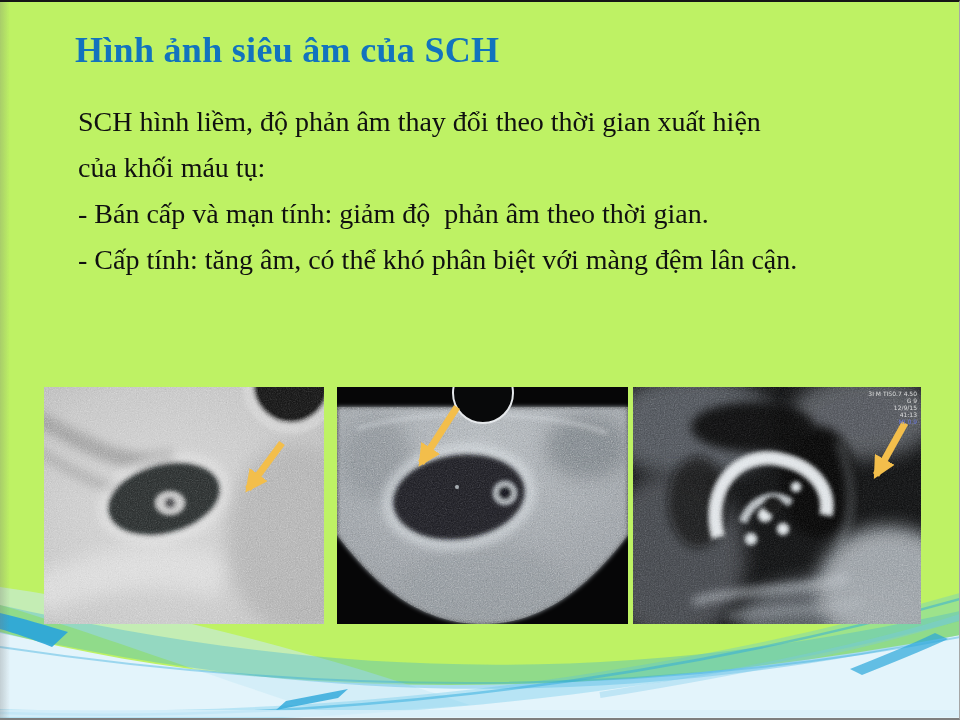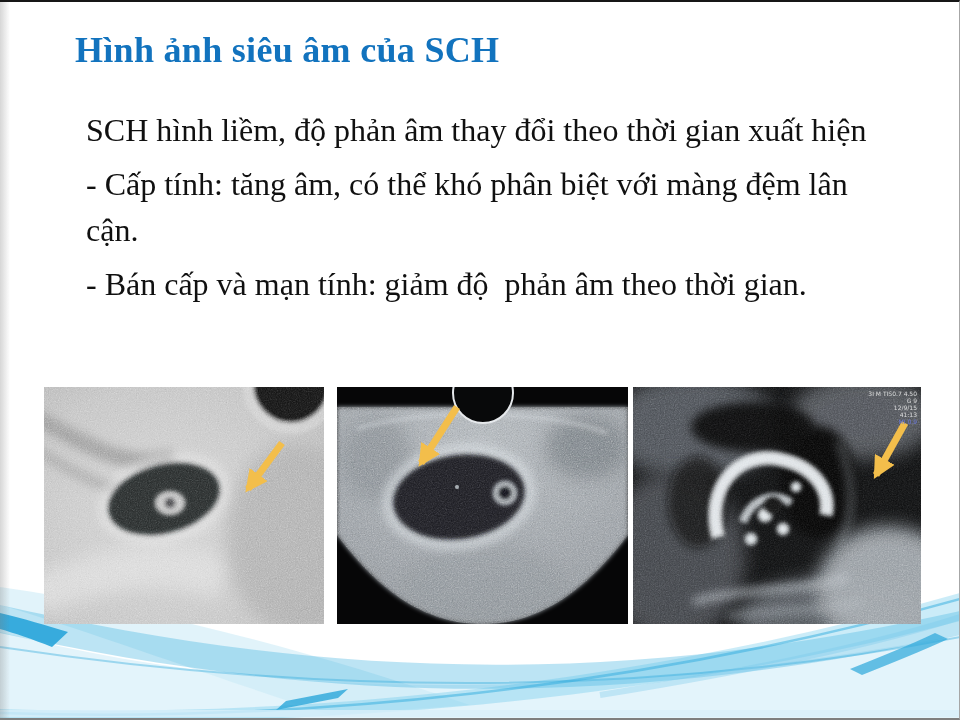--- a/index.html
+++ b/index.html
@@ -1,27 +1,27 @@
 <!DOCTYPE html>
 <html><head>
 <meta charset="utf-8">
 <style>
   html,body{margin:0;padding:0;background:#4a4a4a;}
   .slide{
-    position:relative;width:960px;height:720px;background:#ffffff;overflow:hidden;
+    position:relative;width:960px;height:720px;background:#bef264;overflow:hidden;
     box-sizing:border-box;
     border-top:2px solid #161616;border-right:1px solid #a6a6a6;border-bottom:2px solid #7e7e7e;
     font-family:"Liberation Serif","DejaVu Serif",serif;
   }
   .left-shade{position:absolute;left:0;top:0;bottom:0;width:10px;z-index:6;pointer-events:none;
     background:linear-gradient(to right,rgba(120,120,120,.30),rgba(120,120,120,0));}
   .title{position:absolute;left:75px;top:24px;margin:0;
     font-weight:bold;font-size:36px;line-height:48px;color:#1273be;letter-spacing:.3px;}
   .body-text{position:absolute;left:78px;top:97px;width:820px;}
-  .body-text p{margin:8px;font-size:32px;line-height:46px;color:#101010;white-space:pre-wrap;}
+  .body-text p{margin:0;font-size:28px;line-height:46px;color:#101010;white-space:pre-wrap;}
   .figures{position:absolute;left:0;top:385px;width:960px;height:237px;z-index:3;}
   .us{position:absolute;top:0;height:237px;overflow:hidden;background:#000;}
   #us1{left:44px;width:280px;}
   #us2{left:337px;width:291px;}
   #us3{left:633px;width:288px;}
   .us svg{display:block;width:100%;height:100%;}
   .machine-overlay{position:absolute;top:3px;right:4px;text-align:right;z-index:4;
     font-family:"DejaVu Sans",sans-serif;font-size:6px;line-height:7px;color:rgba(240,240,240,.85);}
   .machine-overlay .blue{color:#6b79d8;}
   .waves{position:absolute;left:0;top:575px;width:960px;height:145px;z-index:1;}
@@ -29,22 +29,23 @@
 </head>
 <body>
 
 <div class="slide">
   <div class="left-shade"></div>
 
   <h1 class="title">Hình ảnh siêu âm của SCH</h1>
 
   <div class="body-text">
     <p>SCH hình liềm, độ phản âm thay đổi theo thời gian xuất hiện</p>
+    <p>của khối máu tụ:</p>
+    <p>- Bán cấp và mạn tính: giảm độ  phản âm theo thời gian.</p>
     <p>- Cấp tính: tăng âm, có thể khó phân biệt với màng đệm lân cận.</p>
-    <p>- Bán cấp và mạn tính: giảm độ  phản âm theo thời gian.</p>
   </div>
 
   <svg class="waves" viewBox="0 0 960 145" preserveAspectRatio="none">
     <path d="M0,55 C240,118 560,132 960,58 L960,145 L0,145 Z" fill="#e3f4fb"></path>
     <path d="M0,10 C140,30 300,70 470,128 L330,138 C180,88 60,45 0,28 Z" fill="#c9e9f6" opacity="0.55"></path>
     <path d="M0,28 C260,86 560,124 960,34 L960,58 C560,146 260,112 0,56 Z" fill="rgba(47,171,221,0.32)"></path>
     <path d="M0,36 C25,42 45,48 68,55 L52,70 C32,62 14,56 0,52 Z" fill="#2ba6da" opacity="0.92"></path>
     <path d="M0,132 C300,142 640,108 960,16 L960,44 C640,128 300,152 0,142 Z" fill="rgba(84,193,232,0.30)"></path>
     <path d="M0,136 C300,146 640,112 960,22" stroke="rgba(47,171,221,0.5)" stroke-width="2.5" fill="none"></path>
     <path d="M0,70 C320,118 640,122 960,60" stroke="rgba(47,171,221,0.4)" stroke-width="2" fill="none"></path>

